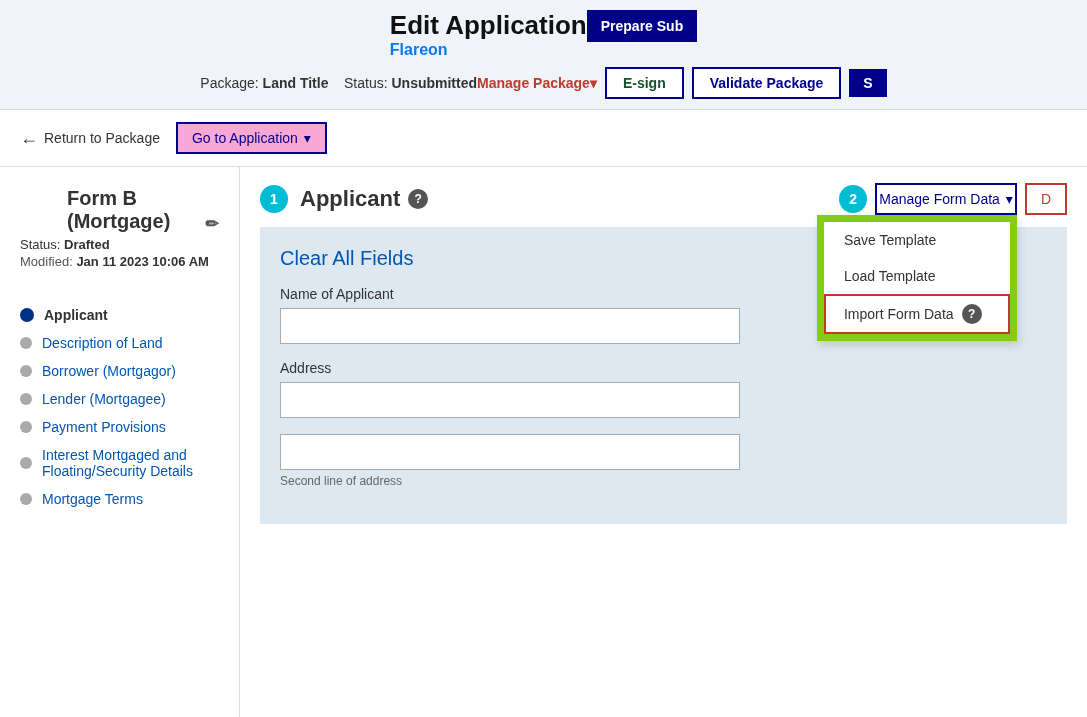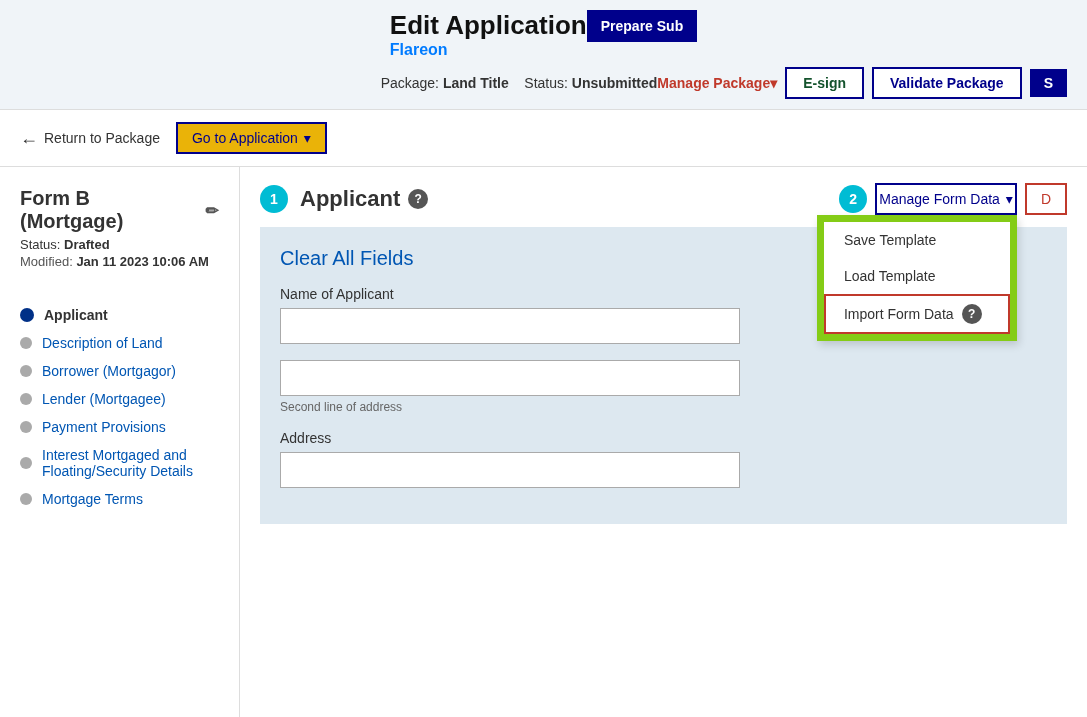--- a/index.html
+++ b/index.html
@@ -36,21 +36,21 @@
       color: #fff;
       border: none;
       padding: 8px 14px;
       font-size: 14px;
       cursor: pointer;
       font-weight: bold;
     }
     .header-meta {
       display: flex;
       align-items: center;
-      justify-content: flex-end;
+      justify-content: center;
       margin-top: 8px;
     }
     .header-meta-left {
       font-size: 14px;
       color: #333;
     }
     .header-meta-left span.bold {
       font-weight: bold;
     }
     .header-meta-right {
@@ -113,21 +113,21 @@
       cursor: pointer;
       display: flex;
       align-items: center;
       gap: 6px;
       font-weight: normal;
     }
     .btn-return .arrow {
       font-size: 18px;
     }
     .btn-goto {
-      background: #eab308;
+      background: #f9a8d4;
       color: #00008b;
       border: 2px solid #00008b;
       padding: 6px 14px;
       font-size: 14px;
       cursor: pointer;
       display: flex;
       align-items: center;
       gap: 6px;
       font-weight: normal;
     }
@@ -146,22 +146,23 @@
       flex-shrink: 0;
       overflow-y: auto;
     }
     .form-title-section {
       padding: 0 20px 16px 20px;
     }
     .form-title {
       font-size: 20px;
       font-weight: bold;
       display: flex;
-      align-items: center;
-      gap: 8px;
+      align-items: flex-end;
+      gap: 8px;
+      margin-left: 47px;
     }
     .edit-icon {
       color: #555;
       cursor: pointer;
       font-size: 16px;
     }
     .form-status {
       font-size: 13px;
       margin-top: 4px;
     }
@@ -470,22 +471,22 @@
       </div>
     </div>
 
     <div class="form-content">
       <a class="clear-fields-link">Clear All Fields</a>
       <div class="form-field">
         <label>Name of Applicant</label>
         <input class="form-input" type="text" style="">
       </div>
       <div class="form-field">
+        <label>Address</label>
+        <input class="form-input" type="text" style="">
+      </div>
+      <div class="form-field">
         <input class="form-input" type="text" style="">
         <div class="field-note">Second line of address</div>
       </div>
-      <div class="form-field">
-        <label>Address</label>
-        <input class="form-input" type="text" style="">
-      </div>
     </div>
   </div>
 </div>
 
 </body></html>

